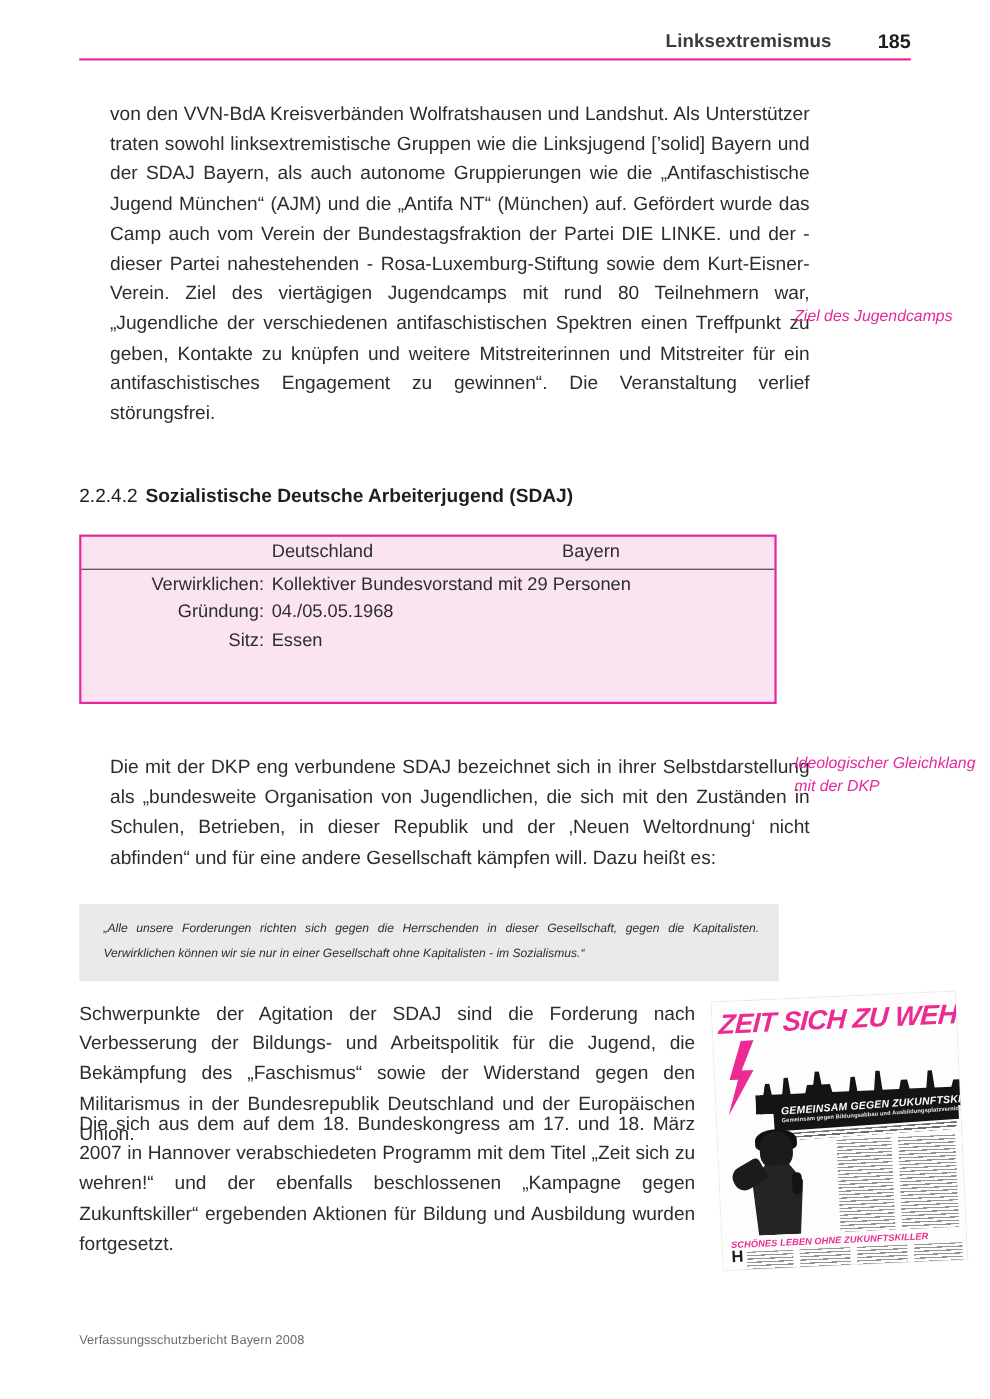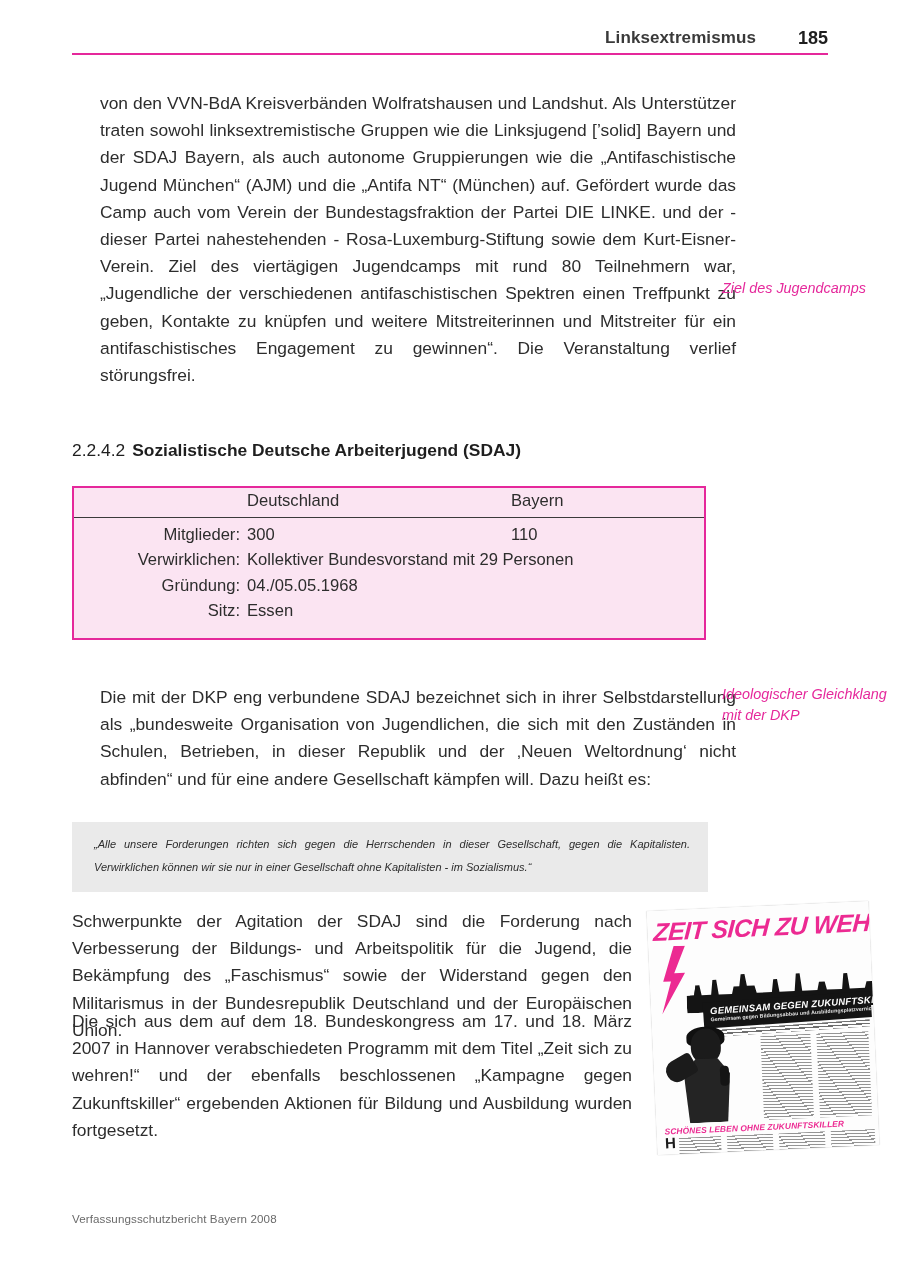--- a/index.html
+++ b/index.html
@@ -382,27 +382,20 @@
       <td class="tbl-pad-l"></td>
       <td class="c-label"></td>
       <td class="c-de">Deutschland</td>
       <td class="c-by">Bayern</td>
       <td class="tbl-pad-r"></td>
     </tr>
     <tr class="rule-row">
       <td></td>
       <td colspan="3"></td>
       <td></td>
-    </tr>
-    <tr class="first-data">
-      <td class="tbl-pad-l"></td>
-      <td class="c-label">Mitglieder:</td>
-      <td class="c-de">300</td>
-      <td class="c-by">110</td>
-      <td class="tbl-pad-r"></td>
     </tr>
     <tr>
       <td class="tbl-pad-l"></td>
       <td class="c-label">Verwirklichen:</td>
       <td class="c-de" colspan="2">Kollektiver Bundesvorstand mit 29 Personen</td>
       <td class="tbl-pad-r"></td>
     </tr>
     <tr>
       <td class="tbl-pad-l"></td>
       <td class="c-label">Gründung:</td>

